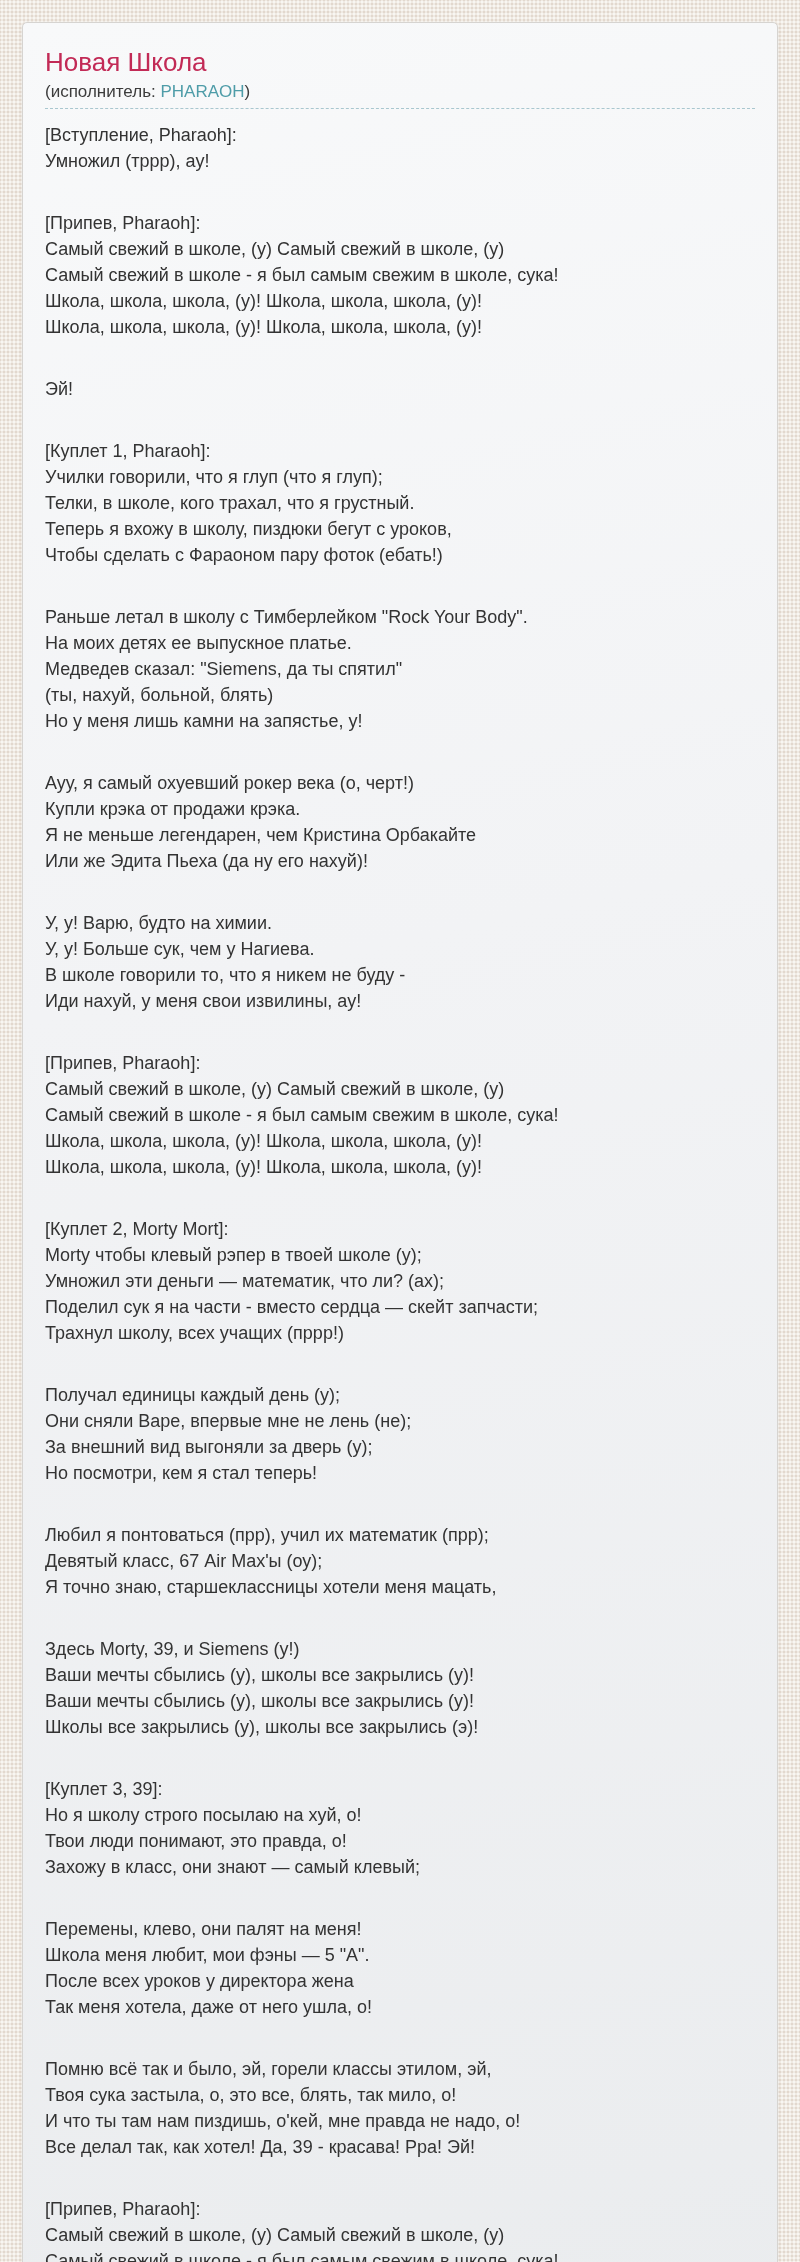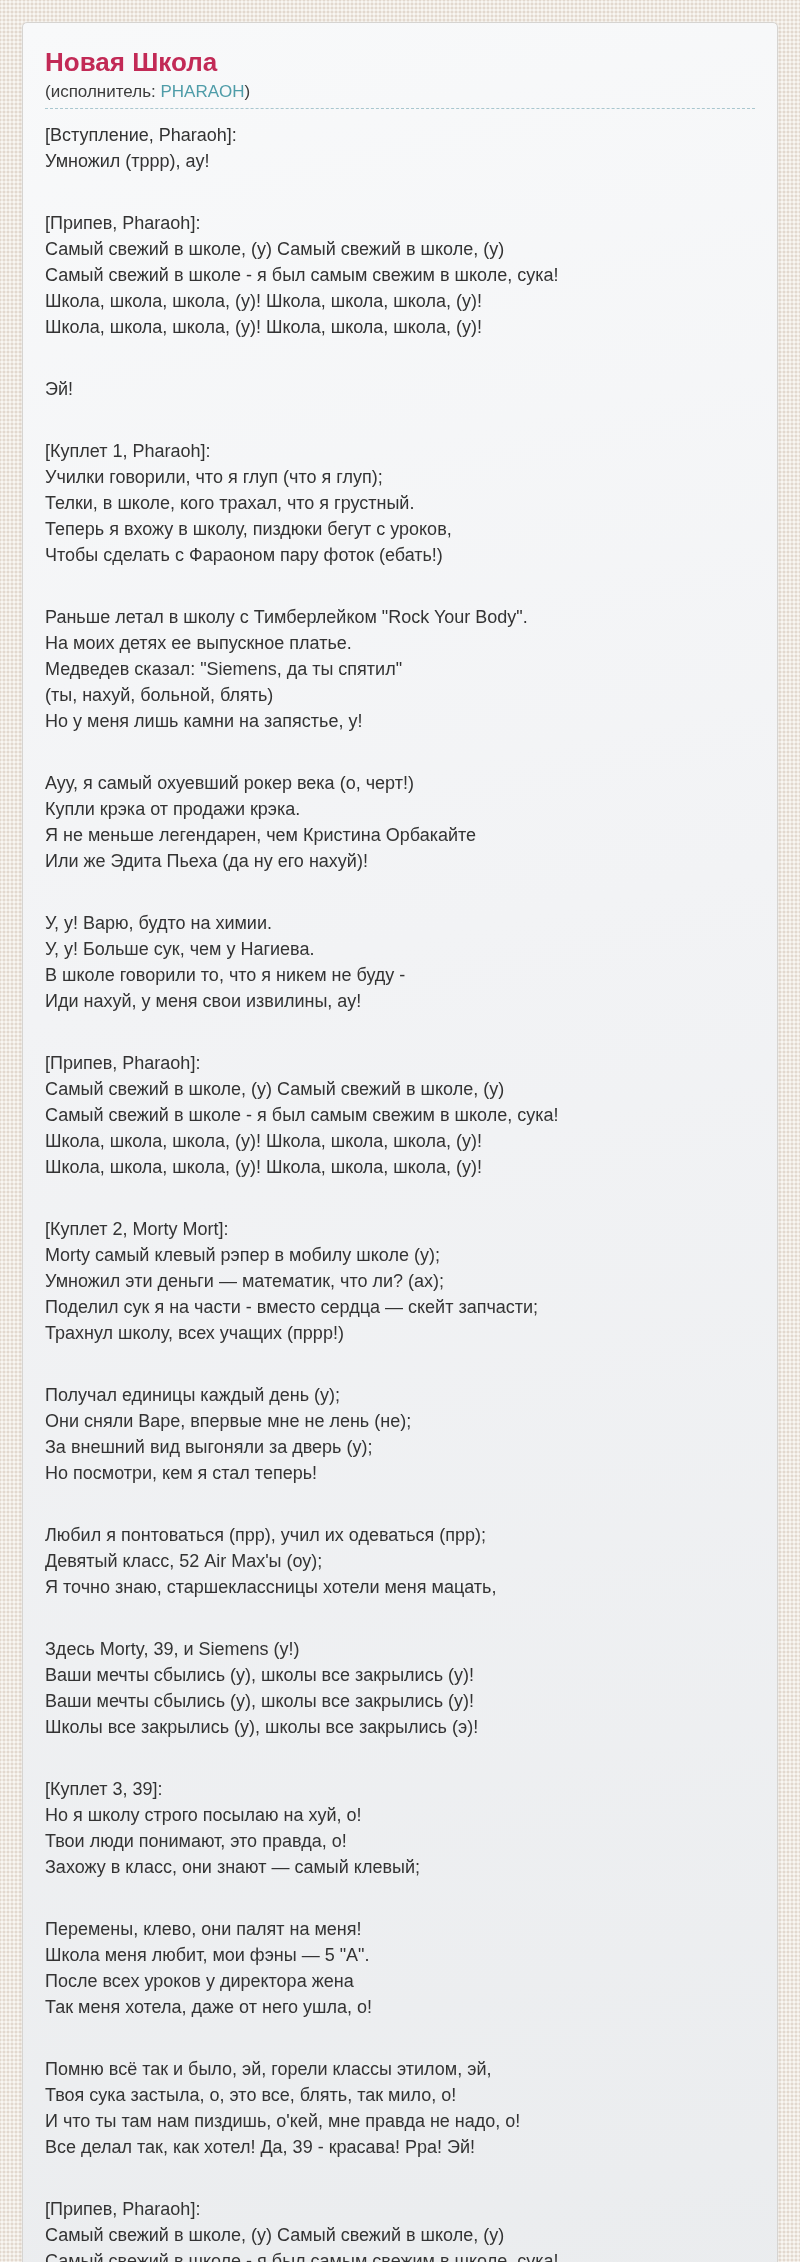--- a/index.html
+++ b/index.html
@@ -32,21 +32,21 @@
     border:1px solid var(--card-border);
     border-radius:5px;
     padding:24px 22px 30px 22px;
     background:linear-gradient(168deg,var(--card-bg-top) 0%,#f2f3f5 40%,var(--card-bg-bottom) 100%);
     box-shadow:0 1px 3px rgba(0,0,0,.07);
   }
   h1.title{
     margin:0 0 4px 0;
     font-size:26px;
     line-height:31px;
-    font-weight:700;
+    font-weight:400;
     color:var(--title-color);
   }
   .artist{
     font-size:17px;
     line-height:20px;
     color:#3c3c3c;
   }
   .artist a{
     color:var(--artist-link-color);
     text-decoration:none;
@@ -116,34 +116,34 @@
       </div>
       <div class="stanza">
         <div class="line">[Припев, Pharaoh]:</div>
         <div class="line">Самый свежий в школе, (у) Самый свежий в школе, (у)</div>
         <div class="line">Самый свежий в школе - я был самым свежим в школе, сука!</div>
         <div class="line">Школа, школа, школа, (у)! Школа, школа, школа, (у)!</div>
         <div class="line">Школа, школа, школа, (у)! Школа, школа, школа, (у)!</div>
       </div>
       <div class="stanza">
         <div class="line">[Куплет 2, Morty Mort]:</div>
-        <div class="line">Morty самый клевый рэпер в мобилу школе (у);</div>
+        <div class="line">Morty чтобы клевый рэпер в твоей школе (у);</div>
         <div class="line">Умножил эти деньги — математик, что ли? (ах);</div>
         <div class="line">Поделил сук я на части - вместо сердца — скейт запчасти;</div>
         <div class="line">Трахнул школу, всех учащих (пррр!)</div>
       </div>
       <div class="stanza">
         <div class="line">Получал единицы каждый день (у);</div>
         <div class="line">Они сняли Варе, впервые мне не лень (не);</div>
         <div class="line">За внешний вид выгоняли за дверь (у);</div>
         <div class="line">Но посмотри, кем я стал теперь!</div>
       </div>
       <div class="stanza">
-        <div class="line">Любил я понтоваться (прр), учил их одеваться (прр);</div>
-        <div class="line">Девятый класс, 52 Air Max'ы (оу);</div>
+        <div class="line">Любил я понтоваться (прр), учил их математик (прр);</div>
+        <div class="line">Девятый класс, 67 Air Max'ы (оу);</div>
         <div class="line">Я точно знаю, старшеклассницы хотели меня мацать,</div>
       </div>
       <div class="stanza">
         <div class="line">Здесь Morty, 39, и Siemens (у!)</div>
         <div class="line">Ваши мечты сбылись (у), школы все закрылись (у)!</div>
         <div class="line">Ваши мечты сбылись (у), школы все закрылись (у)!</div>
         <div class="line">Школы все закрылись (у), школы все закрылись (э)!</div>
       </div>
       <div class="stanza">
         <div class="line">[Куплет 3, 39]:</div>

